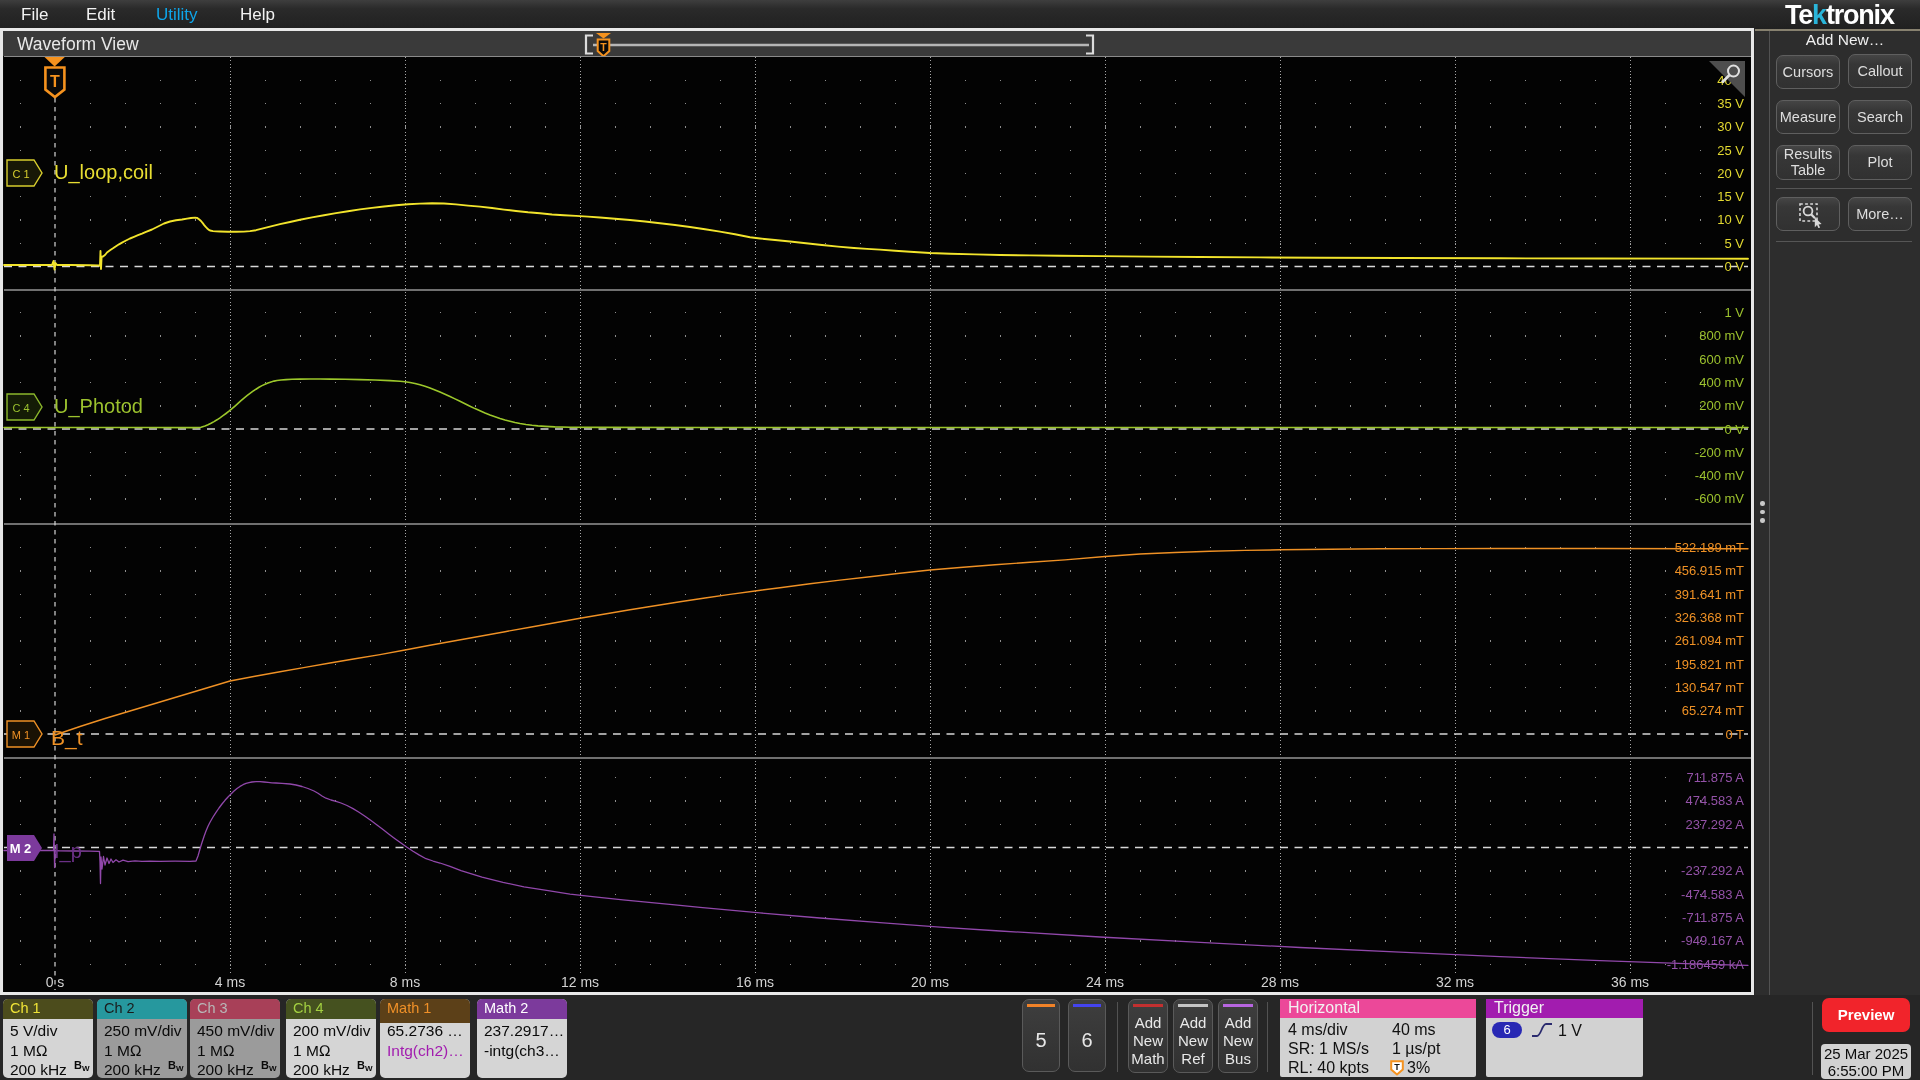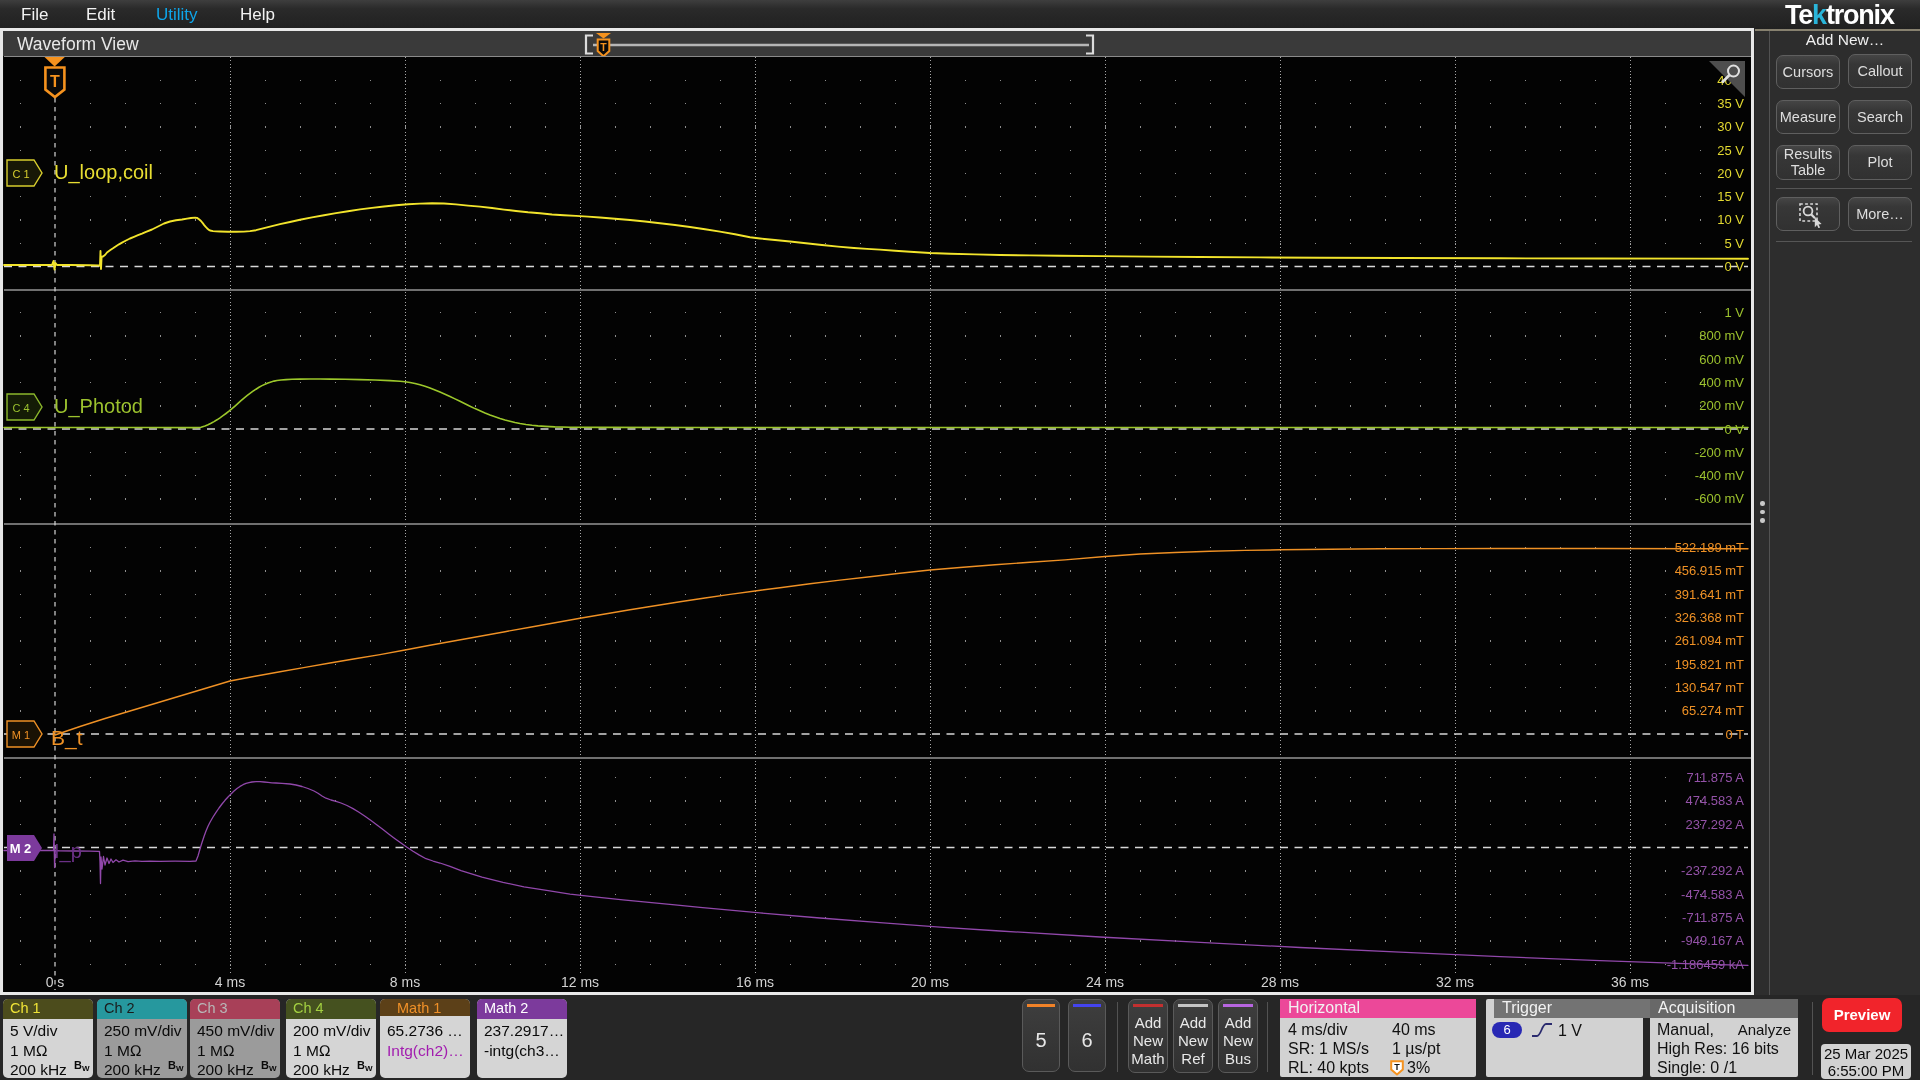--- a/index.html
+++ b/index.html
@@ -1704,21 +1704,21 @@
       <div class="abs" style="left:71px;top:60px;font-size:11px;color:#0a0a0a;font-weight:bold">B<span style="font-size:8px;vertical-align:-2px">W</span></div>
     </div>
     <div class="abs" style="left:286px;top:999px;width:90px;height:79px;border-radius:5px;background:#d5d5d5">
 <div class="abs" style="left:0;top:0;width:90px;height:19.5px;border-radius:5px 5px 0 0;background:#45511f;color:#a3d041;font-size:14.5px;padding:1px 0 0 7px">Ch 4</div>
       <div class="abs" style="left:7px;top:23px;font-size:15.5px;color:#0a0a0a;white-space:nowrap">200 mV/div</div>
       <div class="abs" style="left:7px;top:42.5px;font-size:15.5px;color:#0a0a0a;white-space:nowrap">1 MΩ</div>
       <div class="abs" style="left:7px;top:62.0px;font-size:15.5px;color:#0a0a0a;white-space:nowrap">200 kHz</div>
       <div class="abs" style="left:71px;top:60px;font-size:11px;color:#0a0a0a;font-weight:bold">B<span style="font-size:8px;vertical-align:-2px">W</span></div>
     </div>
     <div class="abs" style="left:380px;top:999px;width:90px;height:79px;border-radius:5px;background:#d5d5d5">
-<div class="abs" style="left:0;top:0;width:90px;height:17px;border-radius:5px 5px 0 0;background:#5c4018;color:#f09028;font-size:14.5px;padding:1px 0 0 17px">Math 1</div>
+<div class="abs" style="left:0;top:0;width:90px;height:24px;border-radius:5px 5px 0 0;background:#5c4018;color:#f09028;font-size:14.5px;padding:1px 0 0 7px">Math 1</div>
       <div class="abs" style="left:7px;top:23px;font-size:15.5px;color:#0a0a0a;white-space:nowrap">65.2736 …</div>
       <div class="abs" style="left:7px;top:42.5px;font-size:15.5px;color:#a21caf;white-space:nowrap">Intg(ch2)…</div>
     </div>
     <div class="abs" style="left:477px;top:999px;width:90px;height:79px;border-radius:5px;background:#d5d5d5">
 <div class="abs" style="left:0;top:0;width:90px;height:19.5px;border-radius:5px 5px 0 0;background:#7c3a9c;color:#ffffff;font-size:14.5px;padding:1px 0 0 7px">Math 2</div>
       <div class="abs" style="left:7px;top:23px;font-size:15.5px;color:#0a0a0a;white-space:nowrap">237.2917…</div>
       <div class="abs" style="left:7px;top:42.5px;font-size:15.5px;color:#0a0a0a;white-space:nowrap">-intg(ch3…</div>
     </div>
     <div class="abs" style="left:1022px;top:999px;width:38px;height:73px;border-radius:7px;background:linear-gradient(#3e3e3e,#313131);border:1px solid #5a5a5a"></div>
 <div class="abs" style="left:1027px;top:1004px;width:28px;height:3px;background:#f08228"></div>
@@ -1745,31 +1745,23 @@
 <div class="abs" style="left:8px;top:41px;font-size:16px;color:#111">SR: 1 MS/s</div>
 <div class="abs" style="left:112px;top:41px;font-size:16px;color:#111">1 µs/pt</div>
 <div class="abs" style="left:8px;top:60px;font-size:16px;color:#111">RL: 40 kpts</div>
 <svg class="abs" style="left:110px;top:61px" width="14" height="16" viewBox="0 0 14 16">
         <polygon points="1.2,1.2 12.8,1.2 12.8,9.5 7,14.5 1.2,9.5" fill="#ffffff" stroke="#f5921e" stroke-width="2"></polygon>
         <text x="7" y="9.8" fill="#111" font-size="9px" font-weight="bold" text-anchor="middle" font-family="Liberation Sans, sans-serif">T</text>
       </svg>
 <div class="abs" style="left:127px;top:60px;font-size:16px;color:#111">3%</div>
 </div>
     <div class="abs" style="left:1486px;top:999px;width:157px;height:78px;background:#d2d2d2;border-radius:2px">
-<div class="abs" style="left:8px;top:0;width:157px;height:18.5px;background:#737373;color:#f2f2f2;font-size:16px;padding:0 16px 0 8px">Trigger</div>
+<div class="abs" style="left:0;top:0;width:157px;height:18.5px;background:#a21caf;color:#f2f2f2;font-size:16px;padding:0 16px 0 8px">Trigger</div>
 
 <div class="abs" style="left:6px;top:23px;width:30px;height:16px;border-radius:8px;background:#2828b4;color:#fff;font-size:13px;text-align:center;line-height:16px">6</div>
 <svg class="abs" style="left:44px;top:22px" width="24" height="18" viewBox="0 0 24 18">
         <path d="M2,15 h5 c4,0 5,-12 9,-12 h6" fill="none" stroke="#2a2a6e" stroke-width="1.8"></path>
       </svg>
 <div class="abs" style="left:72px;top:23px;font-size:16px;color:#111">1 V</div>
 </div>
-    <div class="abs" style="left:1650px;top:999px;width:148px;height:78px;background:#d2d2d2;border-radius:2px">
-<div class="abs" style="left:0;top:0;width:148px;height:18.5px;background:#686868;color:#f2f2f2;font-size:16px;padding:0 0 0 8px">Acquisition</div>
-
-<div class="abs" style="left:7px;top:22px;font-size:16px;color:#111">Manual,</div>
-<div class="abs" style="left:0px;top:22px;width:141px;text-align:right;font-size:15px;color:#111">Analyze</div>
-<div class="abs" style="left:7px;top:41px;font-size:16px;color:#111">High Res: 16 bits</div>
-<div class="abs" style="left:7px;top:60px;font-size:16px;color:#111">Single: 0 /1</div>
-</div>
     <div class="abs" style="left:1812px;top:1002px;width:1px;height:73px;background:#525252"></div>
-    <div class="abs" style="left:1822px;top:998px;width:80px;height:34px;border-radius:7px;background:#f1242b;color:#fff;font-size:15px;font-weight:bold;text-align:center;line-height:34px">Preview</div>
+    <div class="abs" style="left:1822px;top:998px;width:88px;height:34px;border-radius:7px;background:#f1242b;color:#fff;font-size:15px;font-weight:bold;text-align:center;line-height:34px">Preview</div>
     <div class="abs" style="left:1821px;top:1044px;width:90px;height:35px;border-radius:4px;background:#d2d2d2;color:#0a0a0a;font-size:15px;text-align:center;line-height:17px;padding-top:1px">25 Mar 2025<br>6:55:00 PM</div>
   </div>
 </body></html>

